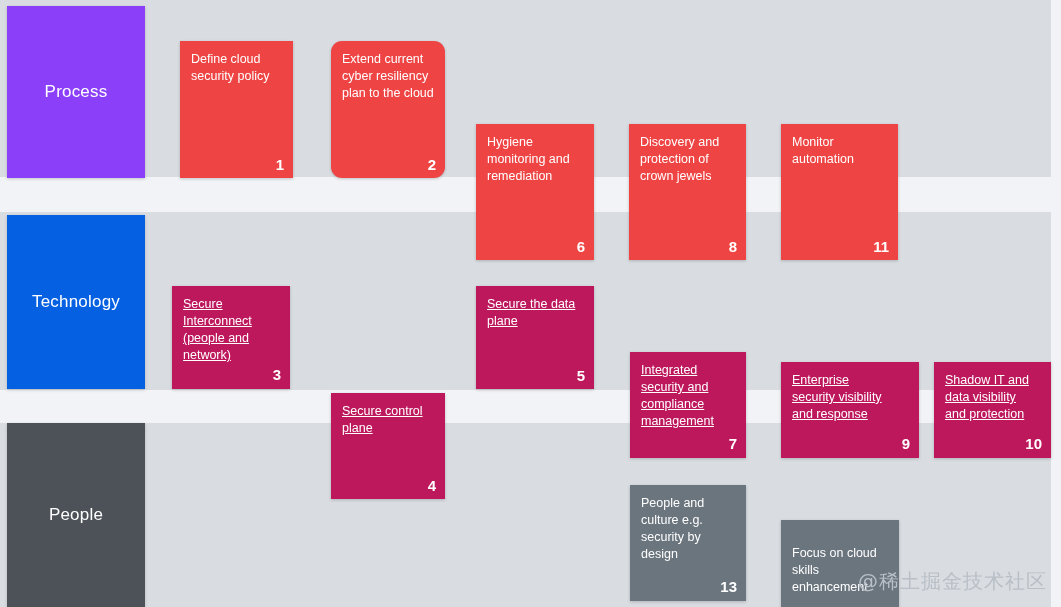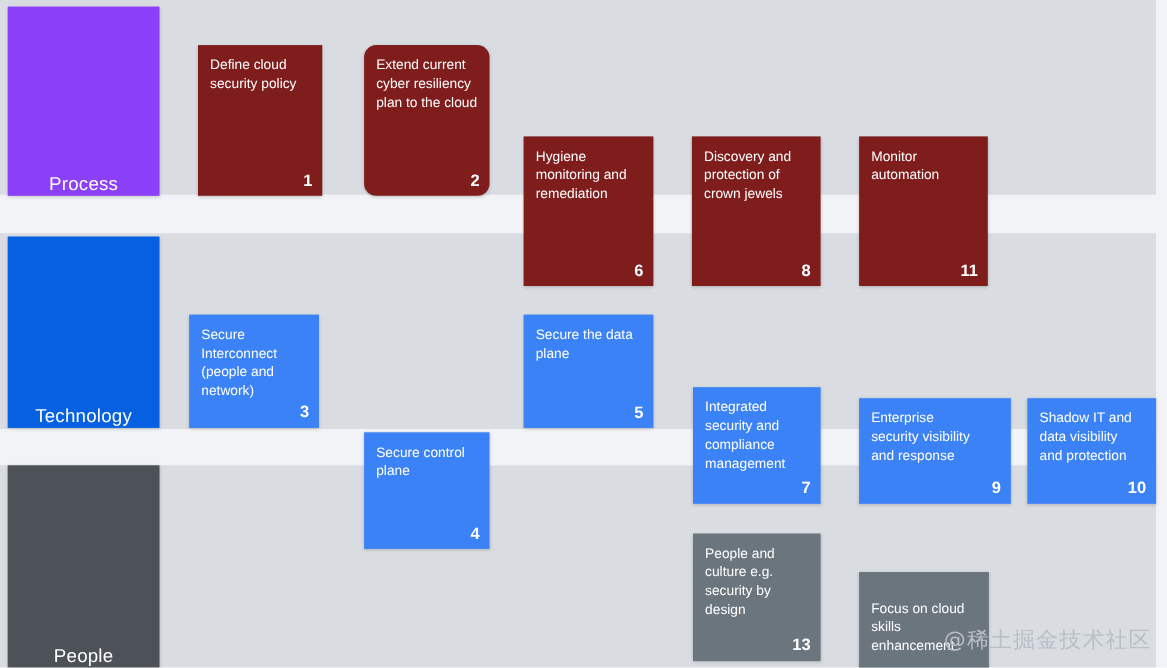--- a/index.html
+++ b/index.html
@@ -20,21 +20,21 @@
   
   .band {
     position: absolute;
     left: 0;
     background: #d9dce1;
   }
   
   .lane-header {
     position: absolute;
     display: flex;
-    align-items: flex-end;
+    align-items: center;
     justify-content: center;
     box-sizing: border-box;
     color: #ffffff;
     font-size: 17px;
     letter-spacing: 0.2px;
     box-shadow: 0 1px 3px rgba(0,0,0,0.18);
   }
   .lane-header.process    { background: #8b3ff9; }
   .lane-header.technology { background: #0561e2; }
   .lane-header.people     { background: #4d5258; }
@@ -43,22 +43,22 @@
   .card {
     position: absolute;
     box-sizing: border-box;
     padding: 10px 11px 6px 11px;
     color: #ffffff;
     font-size: 12.5px;
     line-height: 17px;
     box-shadow: 0 1px 3px rgba(0,0,0,0.20);
     overflow: hidden;
   }
-  .card.purple { background: #7f1d1d; }
-  .card.blue   { background: #3b82f6; }
+  .card.purple { background: #ef4444; }
+  .card.blue   { background: #be185d; text-decoration: underline; }
   .card.gray   { background: #6b757e; }
 
   .card .card-title {
     display: block;
     white-space: pre-line;
   }
   .card .card-num {
     position: absolute;
     right: 9px;
     bottom: 4px;

